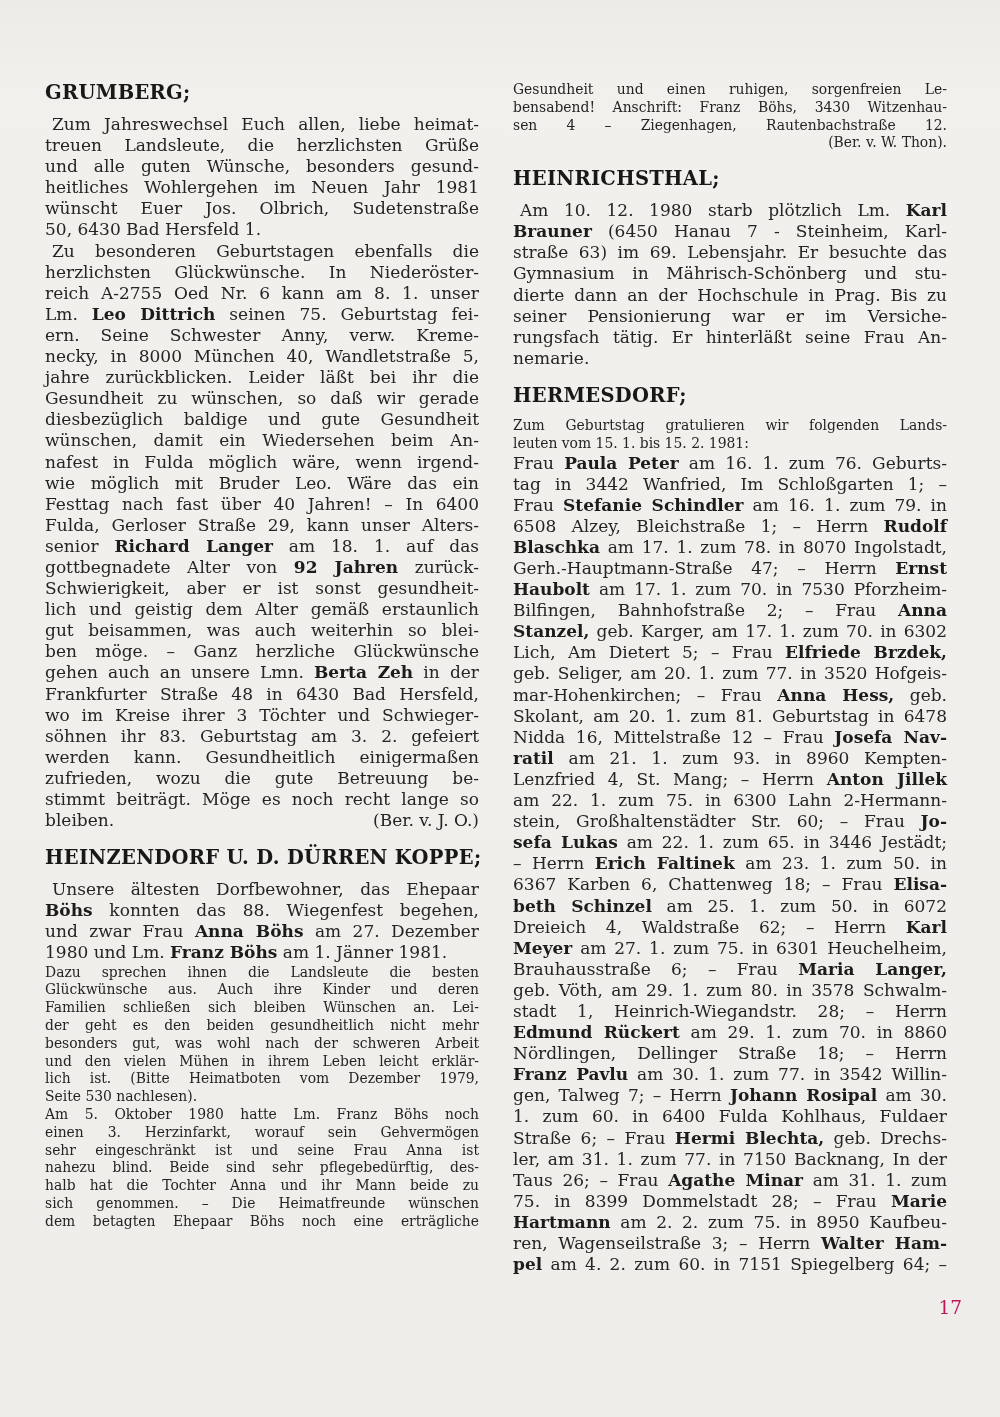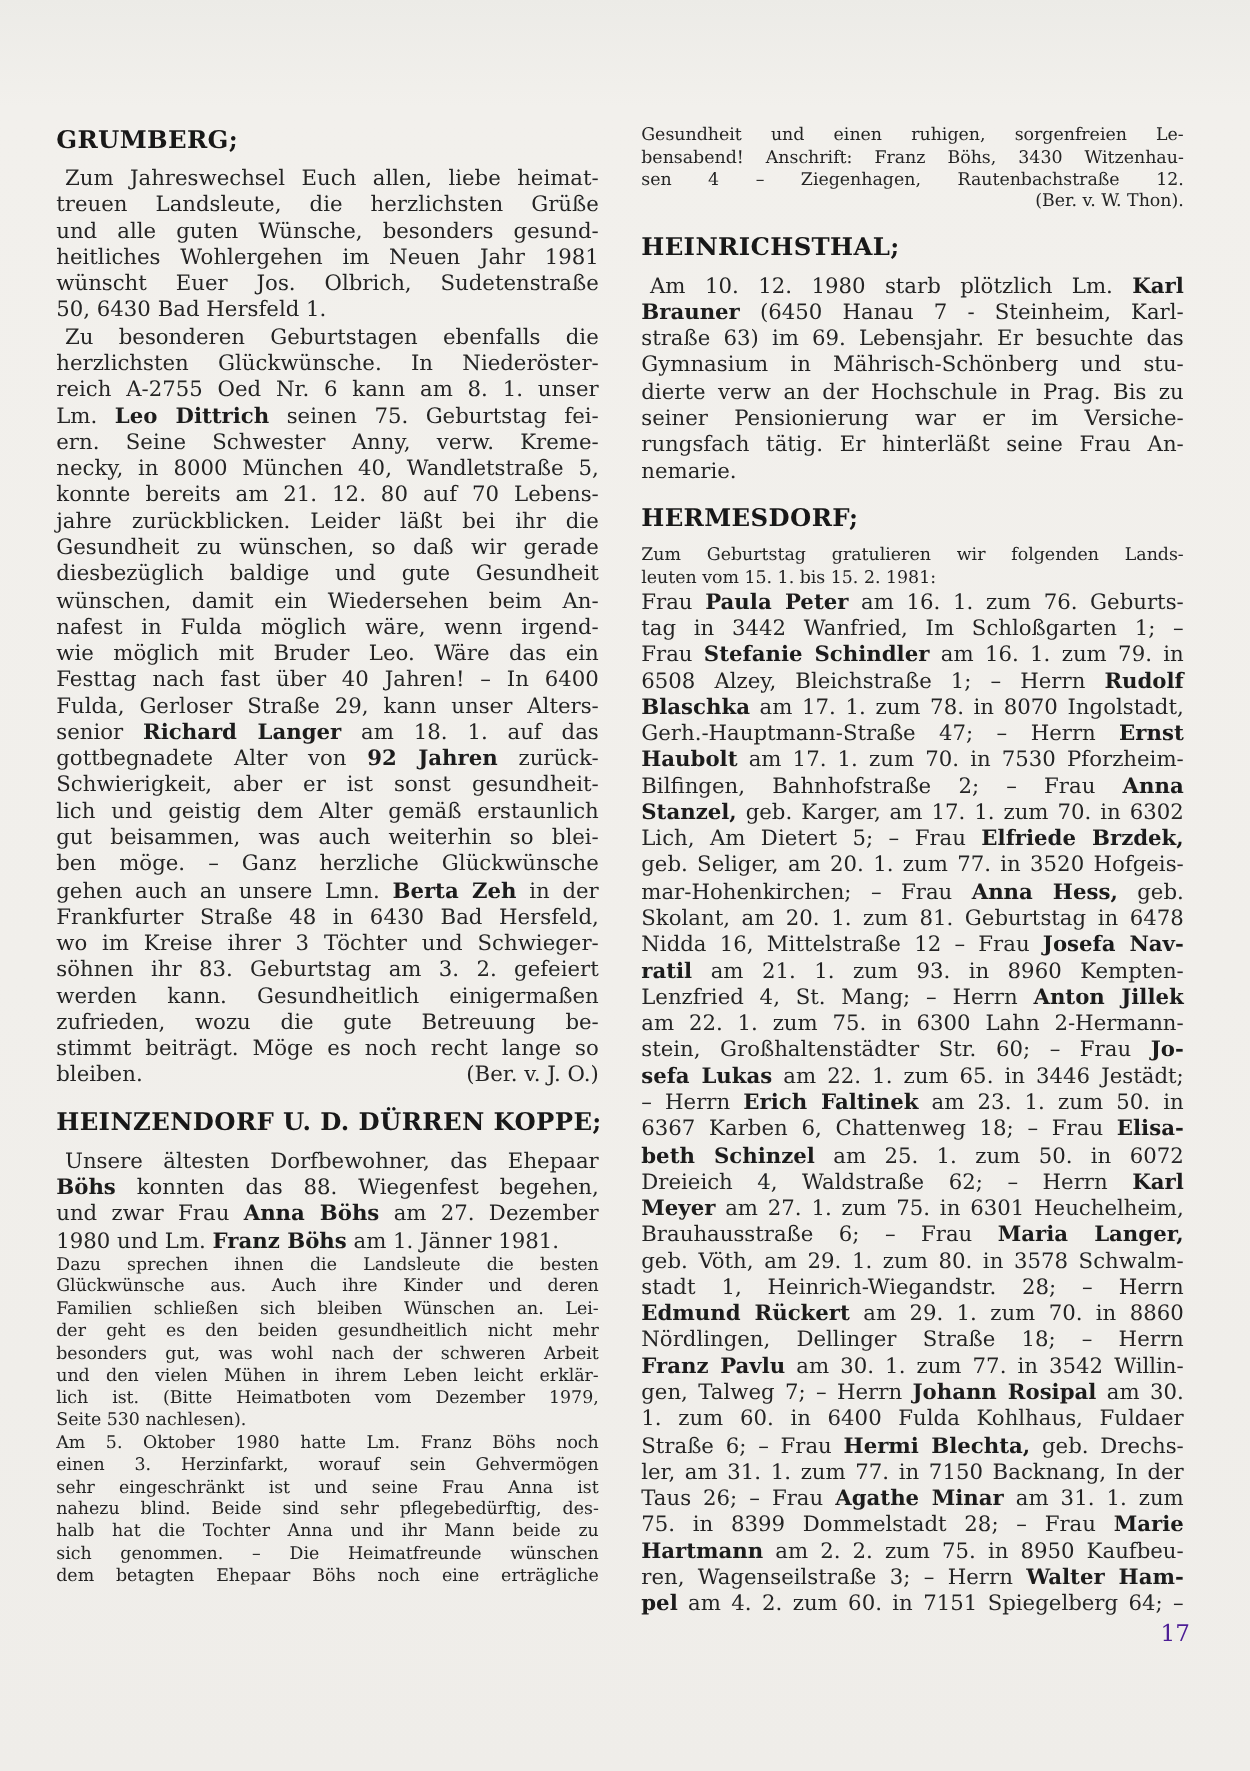--- a/index.html
+++ b/index.html
@@ -4,39 +4,39 @@
 <style>
   html,body { margin:0; padding:0; }
   body {
     width:1000px; height:1417px;
     background: linear-gradient(180deg, #ecebe7 0%, #f2f0ec 6%, #f1efeb 55%, #efede9 100%);
     font-family:"DejaVu Serif", serif;
     color:#242424;
     overflow:hidden;
   }
   .page { position:relative; width:1000px; height:1417px; }
-  .columns { position:absolute; top:100px; left:45px; display:flex; gap:34px; }
+  .columns { position:absolute; top:81px; left:45px; display:flex; gap:34px; }
   .col { width:434px; }
   .heading {
     font-weight:bold; font-size:19.5px; line-height:24px;
     letter-spacing:0.3px; color:#181818;
     margin:15px 0 9px 0; white-space:nowrap;
   }
   .col > .heading:first-child { margin-top:0; }
   .para { margin:0; }
   .line { text-align:justify; text-align-last:justify; }
   .size-normal .line { font-size:17px; line-height:21.1px; }
   .size-small  .line { font-size:13.9px; line-height:17.8px; }
   .para.indent .line:first-child { text-indent:7px; }
   .last-left .line:last-child { text-align-last:left; }
   .line.split { display:flex; justify-content:space-between; text-align-last:auto; }
   b { font-weight:bold; color:#1c1c1c; }
   .page-number {
-    position:absolute; top:1297px; right:48px;
-    font-size:18.5px; color:#4c1d95;
+    position:absolute; top:1297px; right:38px;
+    font-size:18.5px; color:#be185d;
   }
 </style>
 </head>
 <body>
 
 <div class="page">
   <div class="columns">
     <div class="col" id="col-left">
         <div class="heading">GRUMBERG;</div>
         <div class="para size-normal indent last-left">
@@ -47,21 +47,20 @@
           <div class="line">wünscht Euer Jos. Olbrich, Sudetenstraße</div>
           <div class="line">50, 6430 Bad Hersfeld 1.</div>
         </div>
         <div class="para size-normal indent last-left">
           <div class="line">Zu besonderen Geburtstagen ebenfalls die</div>
           <div class="line">herzlichsten Glückwünsche. In Niederöster-</div>
           <div class="line">reich A-2755 Oed Nr. 6 kann am 8. 1. unser</div>
           <div class="line">Lm. <b>Leo Dittrich</b> seinen 75. Geburtstag fei-</div>
           <div class="line">ern. Seine Schwester Anny, verw. Kreme-</div>
           <div class="line">necky, in 8000 München 40, Wandletstraße 5,</div>
-          <div class="line">konnte bereits am 21. 12. 80 auf 70 Lebens-</div>
           <div class="line">jahre zurückblicken. Leider läßt bei ihr die</div>
           <div class="line">Gesundheit zu wünschen, so daß wir gerade</div>
           <div class="line">diesbezüglich baldige und gute Gesundheit</div>
           <div class="line">wünschen, damit ein Wiedersehen beim An-</div>
           <div class="line">nafest in Fulda möglich wäre, wenn irgend-</div>
           <div class="line">wie möglich mit Bruder Leo. Wäre das ein</div>
           <div class="line">Festtag nach fast über 40 Jahren! – In 6400</div>
           <div class="line">Fulda, Gerloser Straße 29, kann unser Alters-</div>
           <div class="line">senior <b>Richard Langer</b> am 18. 1. auf das</div>
           <div class="line">gottbegnadete Alter von <b>92 Jahren</b> zurück-</div>
@@ -117,21 +116,21 @@
             <span></span>
             <span>(Ber. v. W. Thon).</span>
           </div>
         </div>
         <div class="heading">HEINRICHSTHAL;</div>
         <div class="para size-normal indent last-left">
           <div class="line">Am 10. 12. 1980 starb plötzlich Lm. <b>Karl</b></div>
           <div class="line"><b>Brauner</b> (6450 Hanau 7 - Steinheim, Karl-</div>
           <div class="line">straße 63) im 69. Lebensjahr. Er besuchte das</div>
           <div class="line">Gymnasium in Mährisch-Schönberg und stu-</div>
-          <div class="line">dierte verw an der Hochschule in Prag. Bis zu</div>
+          <div class="line">dierte dann an der Hochschule in Prag. Bis zu</div>
           <div class="line">seiner Pensionierung war er im Versiche-</div>
           <div class="line">rungsfach tätig. Er hinterläßt seine Frau An-</div>
           <div class="line">nemarie.</div>
         </div>
         <div class="heading">HERMESDORF;</div>
         <div class="para size-small last-left">
           <div class="line">Zum Geburtstag gratulieren wir folgenden Lands-</div>
           <div class="line">leuten vom 15. 1. bis 15. 2. 1981:</div>
         </div>
         <div class="para size-normal last-justify">

